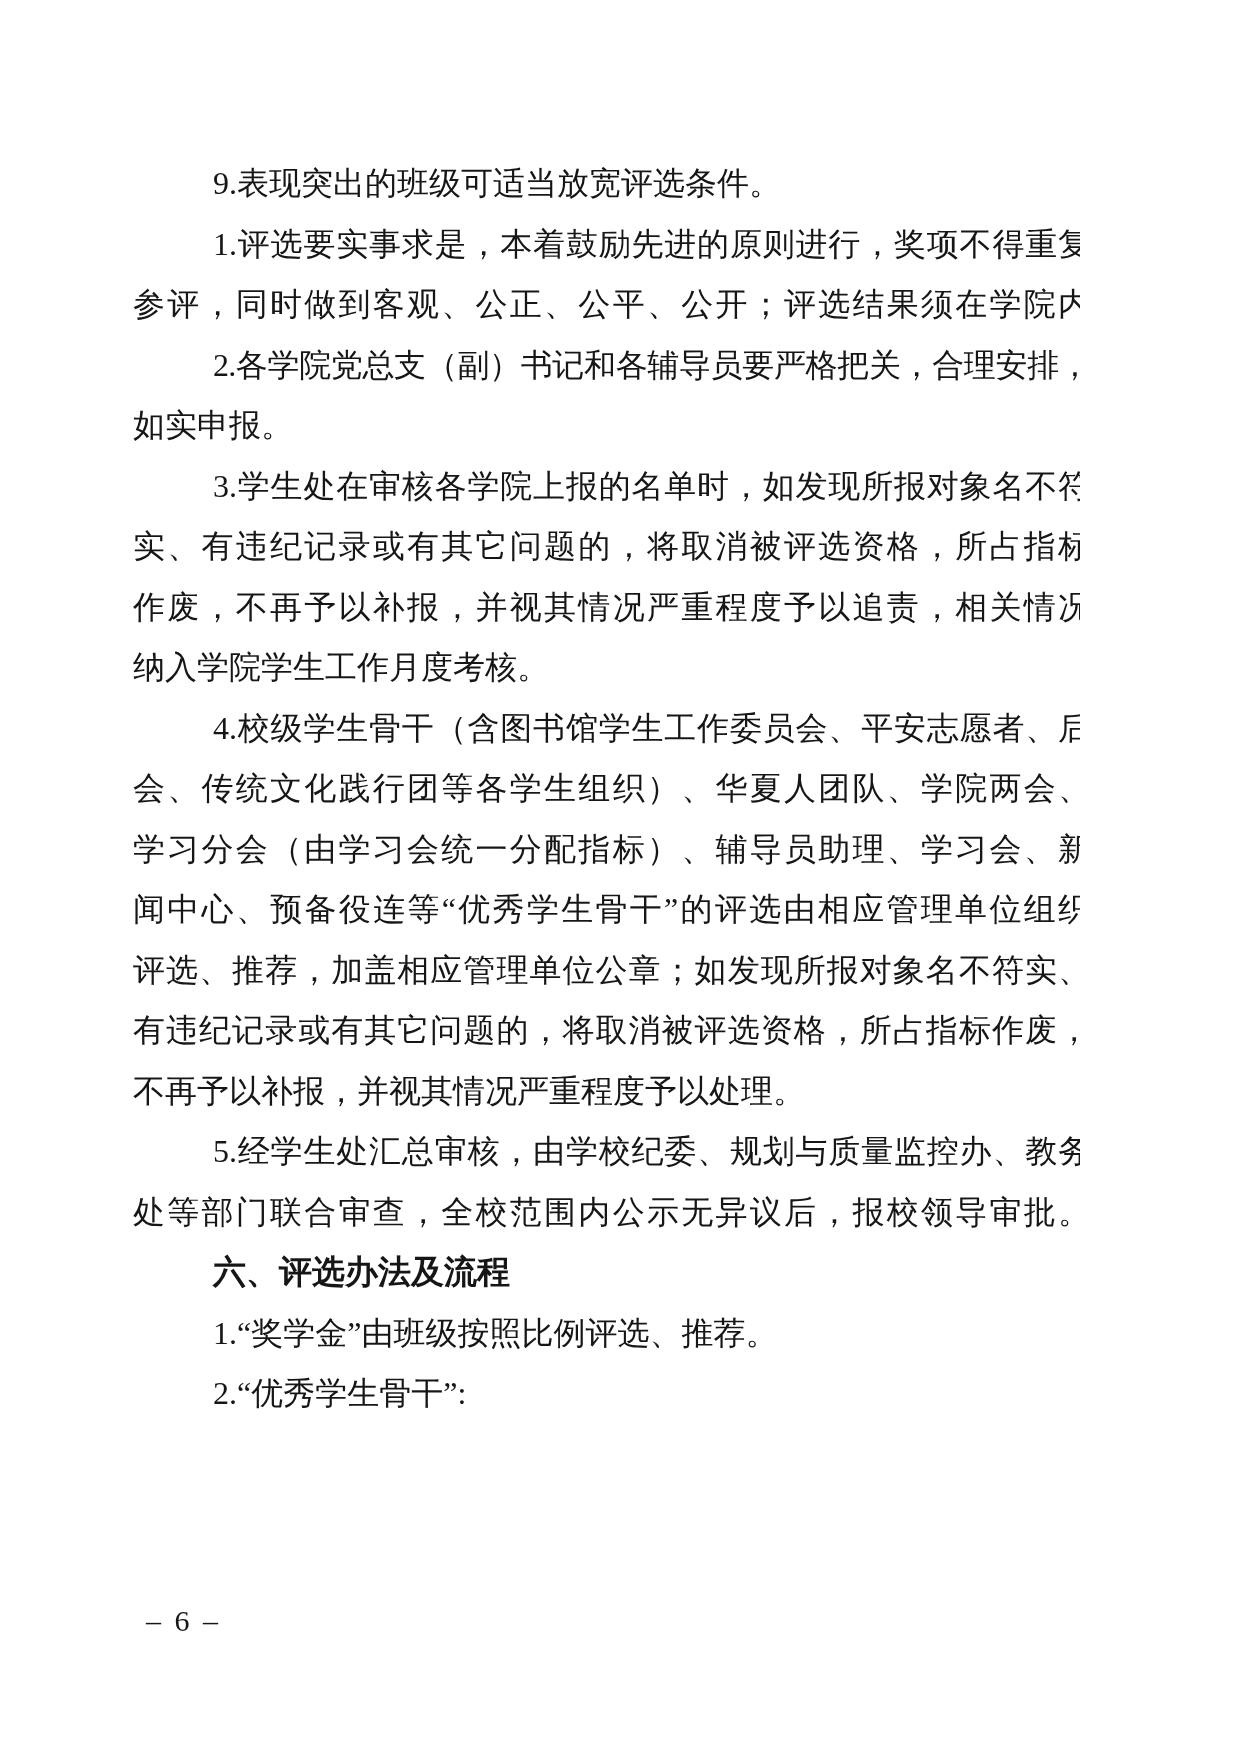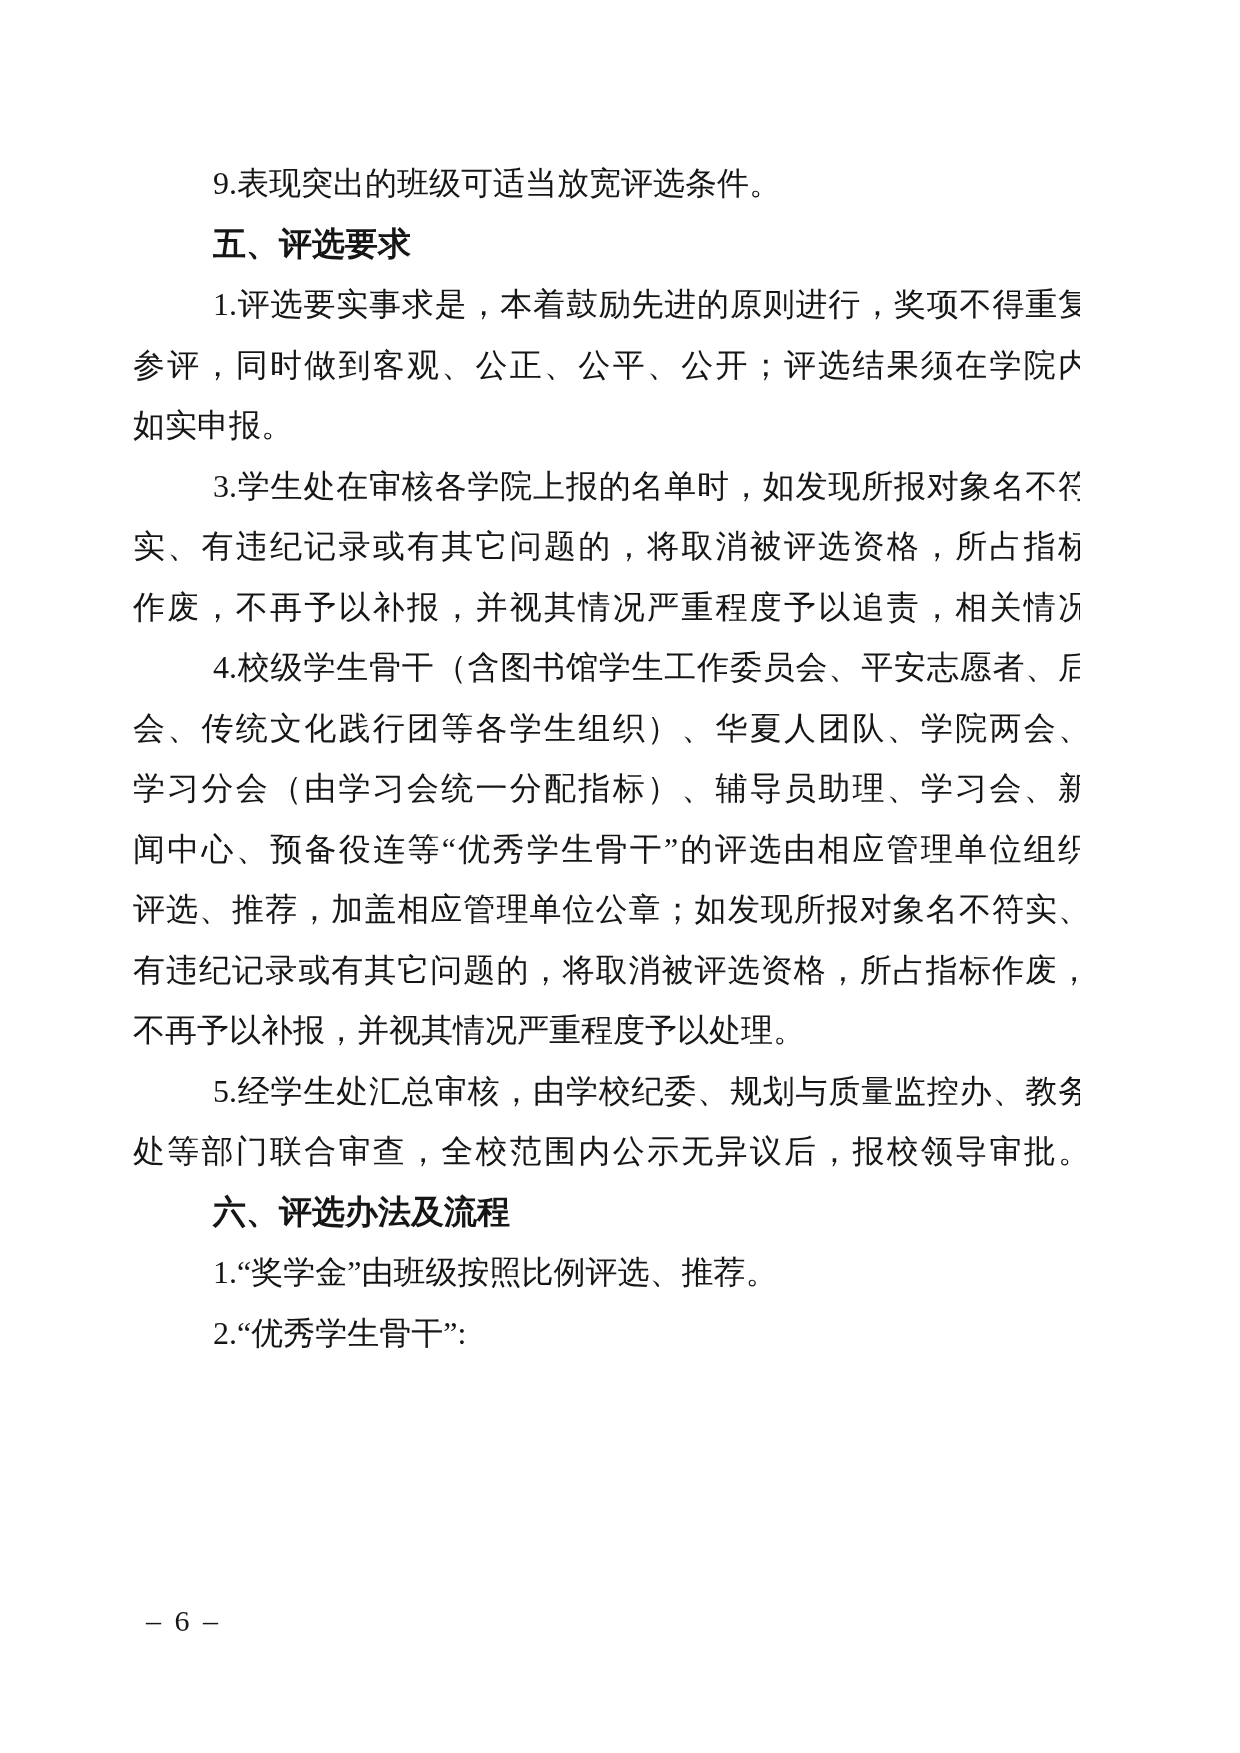--- a/index.html
+++ b/index.html
@@ -56,27 +56,28 @@
     color: #161616;
     font-family: "Liberation Serif", "DejaVu Serif", serif;
   }
 </style>
 </head>
 <body>
 
 <div class="page">
   <div class="body-text">
     <div class="line indent">9.表现突出的班级可适当放宽评选条件。</div>
-    <div class="line indent heading">五、评选要求</div>
     <div class="line indent fill">1.评选要实事求是，本着鼓励先进的原则进行，奖项不得重复</div>
     <div class="line fill">参评，同时做到客观、公正、公平、公开；评选结果须在学院内</div>
+    <div class="line indent fill tight">2.各学院党总支（副）书记和各辅导员要严格把关，合理安排，</div>
     <div class="line">如实申报。</div>
     <div class="line indent fill">3.学生处在审核各学院上报的名单时，如发现所报对象名不符</div>
     <div class="line fill">实、有违纪记录或有其它问题的，将取消被评选资格，所占指标</div>
     <div class="line fill">作废，不再予以补报，并视其情况严重程度予以追责，相关情况</div>
+    <div class="line">纳入学院学生工作月度考核。</div>
     <div class="line indent fill">4.校级学生骨干（含图书馆学生工作委员会、平安志愿者、后</div>
     <div class="line fill">会、传统文化践行团等各学生组织）、华夏人团队、学院两会、</div>
     <div class="line fill">学习分会（由学习会统一分配指标）、辅导员助理、学习会、新</div>
     <div class="line fill">闻中心、预备役连等“优秀学生骨干”的评选由相应管理单位组织</div>
     <div class="line fill">评选、推荐，加盖相应管理单位公章；如发现所报对象名不符实、</div>
     <div class="line fill">有违纪记录或有其它问题的，将取消被评选资格，所占指标作废，</div>
     <div class="line">不再予以补报，并视其情况严重程度予以处理。</div>
     <div class="line indent fill">5.经学生处汇总审核，由学校纪委、规划与质量监控办、教务</div>
     <div class="line fill">处等部门联合审查，全校范围内公示无异议后，报校领导审批。</div>
     <div class="line indent heading">六、评选办法及流程</div>

